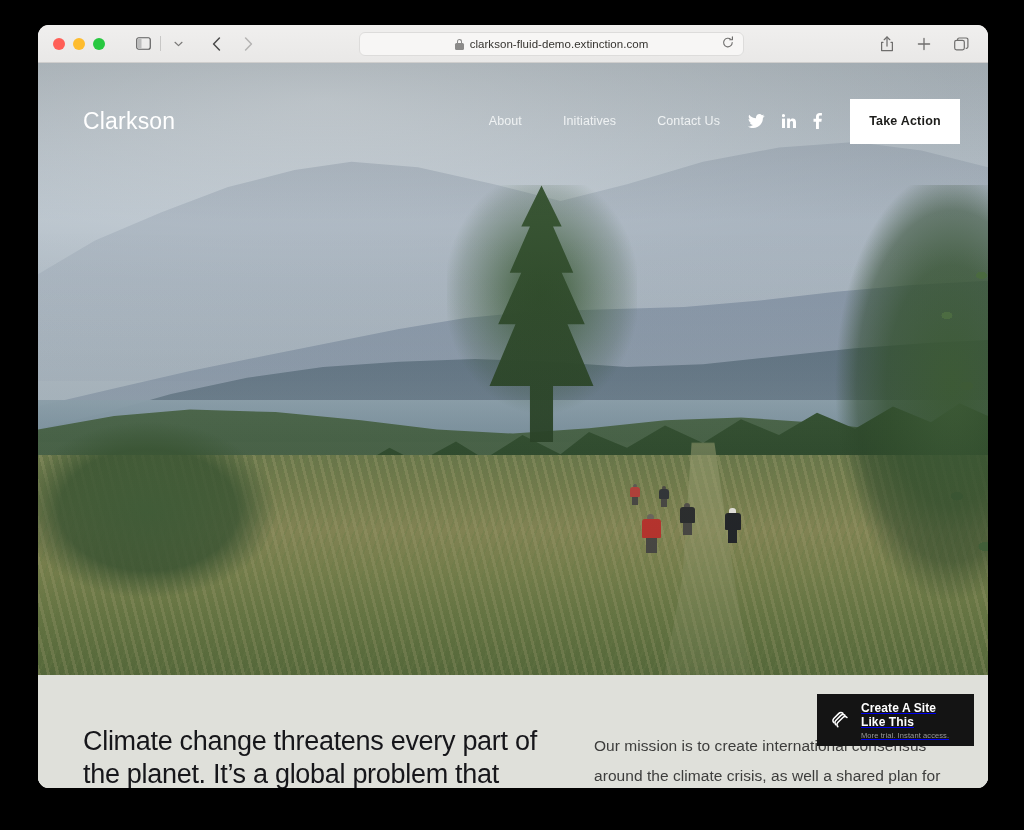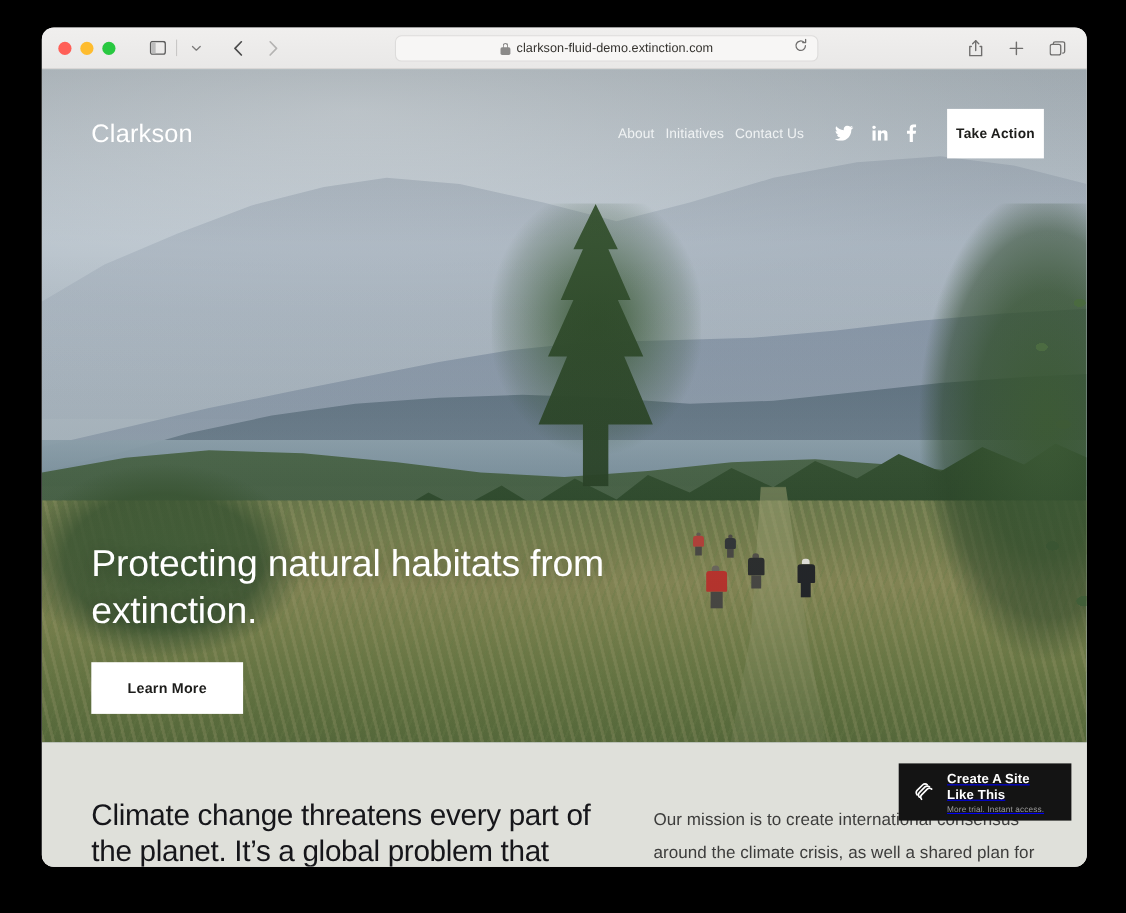--- a/index.html
+++ b/index.html
@@ -206,29 +206,29 @@
   .site-header {
     position:absolute; left:0; right:0; top:12px; height: 92px;
     display:flex; align-items:center; z-index: 6;
   }
   .logo {
     margin-left: 45px;
     color:#ffffff; font-size: 23px; font-weight: 400;
     letter-spacing: .2px;
   }
   .nav { margin-left:auto; display:flex; align-items:center; }
-  .nav-links { display:flex; align-items:center; gap: 10px; }
+  .nav-links { display:flex; align-items:center; gap: 41px; }
   .nav-links a {
     color:#eff2f3; font-size: 12.5px; text-decoration:none; letter-spacing:.1px;
   }
   .social { display:flex; align-items:center; gap: 17px; margin-left: 28px; }
   .social span { color:#ffffff; display:flex; }
   .take-action {
-    margin-left: 28px; margin-right: 39px;
-    width: 88px; height: 45px;
+    margin-left: 28px; margin-right: 28px;
+    width: 110px; height: 45px;
     background:#ffffff; color:#1d1d1b;
     display:flex; align-items:center; justify-content:center;
     font-size: 12.5px; font-weight: 700; letter-spacing:.2px;
   }
 
   
   .hero-copy { position:absolute; left: 45px; bottom: 26px; z-index: 6; }
   .hero-title {
     color:#ffffff; font-size: 34px; font-weight: 500;
     line-height: 1.22; letter-spacing: -.2px;
@@ -422,24 +422,20 @@
               <span>
                 <svg width="9" height="16" viewBox="0 0 9 16" fill="#ffffff">
                   <path d="M5.9 16V8.7h2.5l.4-2.9H5.9V4c0-.8.2-1.4 1.4-1.4h1.6V0C8.6 0 7.7 0 6.7 0 4.5 0 3 1.3 3 3.7v2.1H.5v2.9H3V16h2.9z"></path>
                 </svg>
               </span>
             </div>
             <div class="take-action">Take Action</div>
           </nav>
         </header>
 
-        <div class="hero-copy">
-          <h1 class="hero-title">Protecting natural habitats from extinction.</h1>
-          <div class="learn-more">Learn More</div>
-        </div>
       </section>
 
       <section class="content">
         <div class="content-left">
           <h2 class="content-head">Climate change threatens every part of the planet. It’s a global problem that requires global</h2>
         </div>
         <div class="content-right">
           <p class="content-body">Our mission is to create international consensus around the climate crisis, as well a shared plan for sa</p>
         </div>
       </section>

